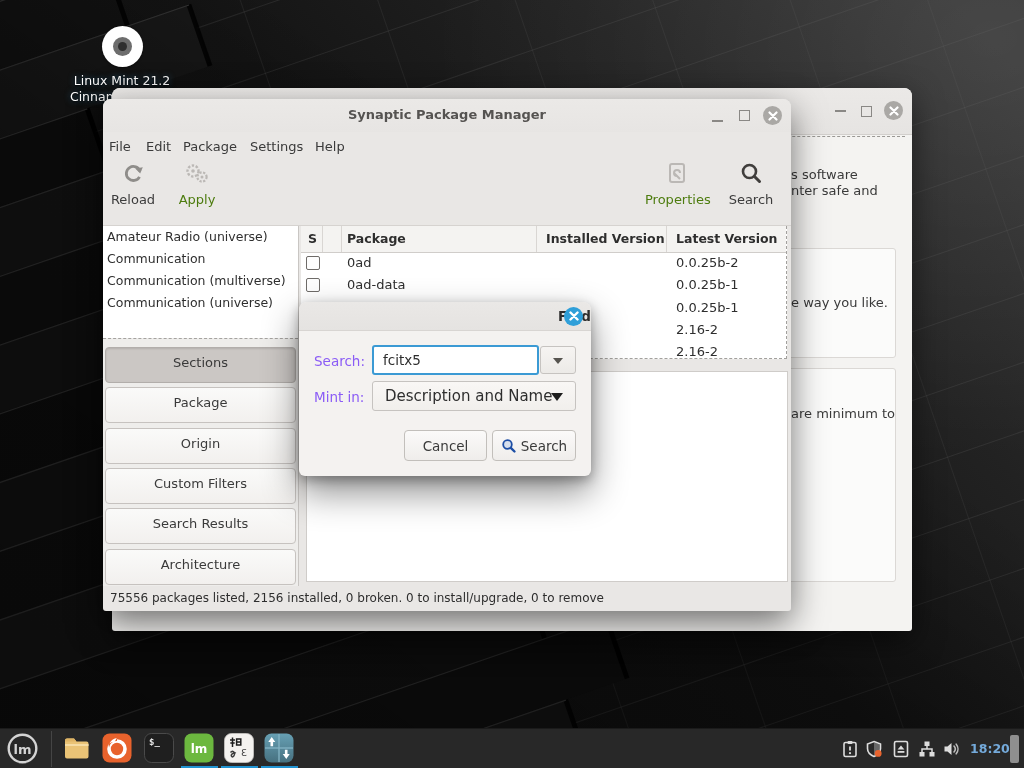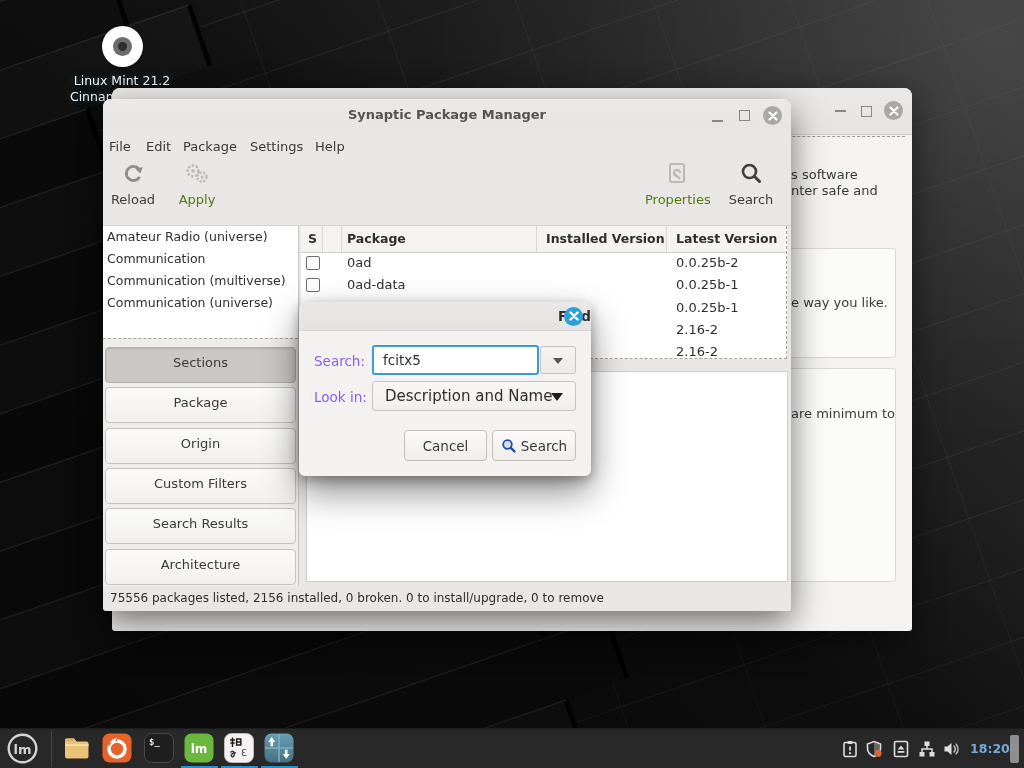--- a/index.html
+++ b/index.html
@@ -358,21 +358,21 @@
         </svg>
       </div>
     </div>
     <div class="flabel" style="top:51px;">Search:</div>
     <div class="entry">
       <input type="text" value="fcitx5" style="">
     </div>
     <div class="entry-arrow">
       <div class="tri"></div>
     </div>
-    <div class="flabel" style="top:87px;">Look in:</div>
+    <div class="flabel" style="top:87px;">Mint in:</div>
     <div class="combo">
       <div class="ctext">Description and Name</div>
       <div class="tri"></div>
     </div>
     <div class="btn cancel">
       <span>Cancel</span>
     </div>
     <div class="btn searchb">
       <svg width="16" height="16" viewBox="0 0 16 16">
         <circle cx="6.5" cy="6.5" r="4.3" fill="rgba(120,160,220,0.25)" stroke="#1d4ea5" stroke-width="1.8"></circle>

